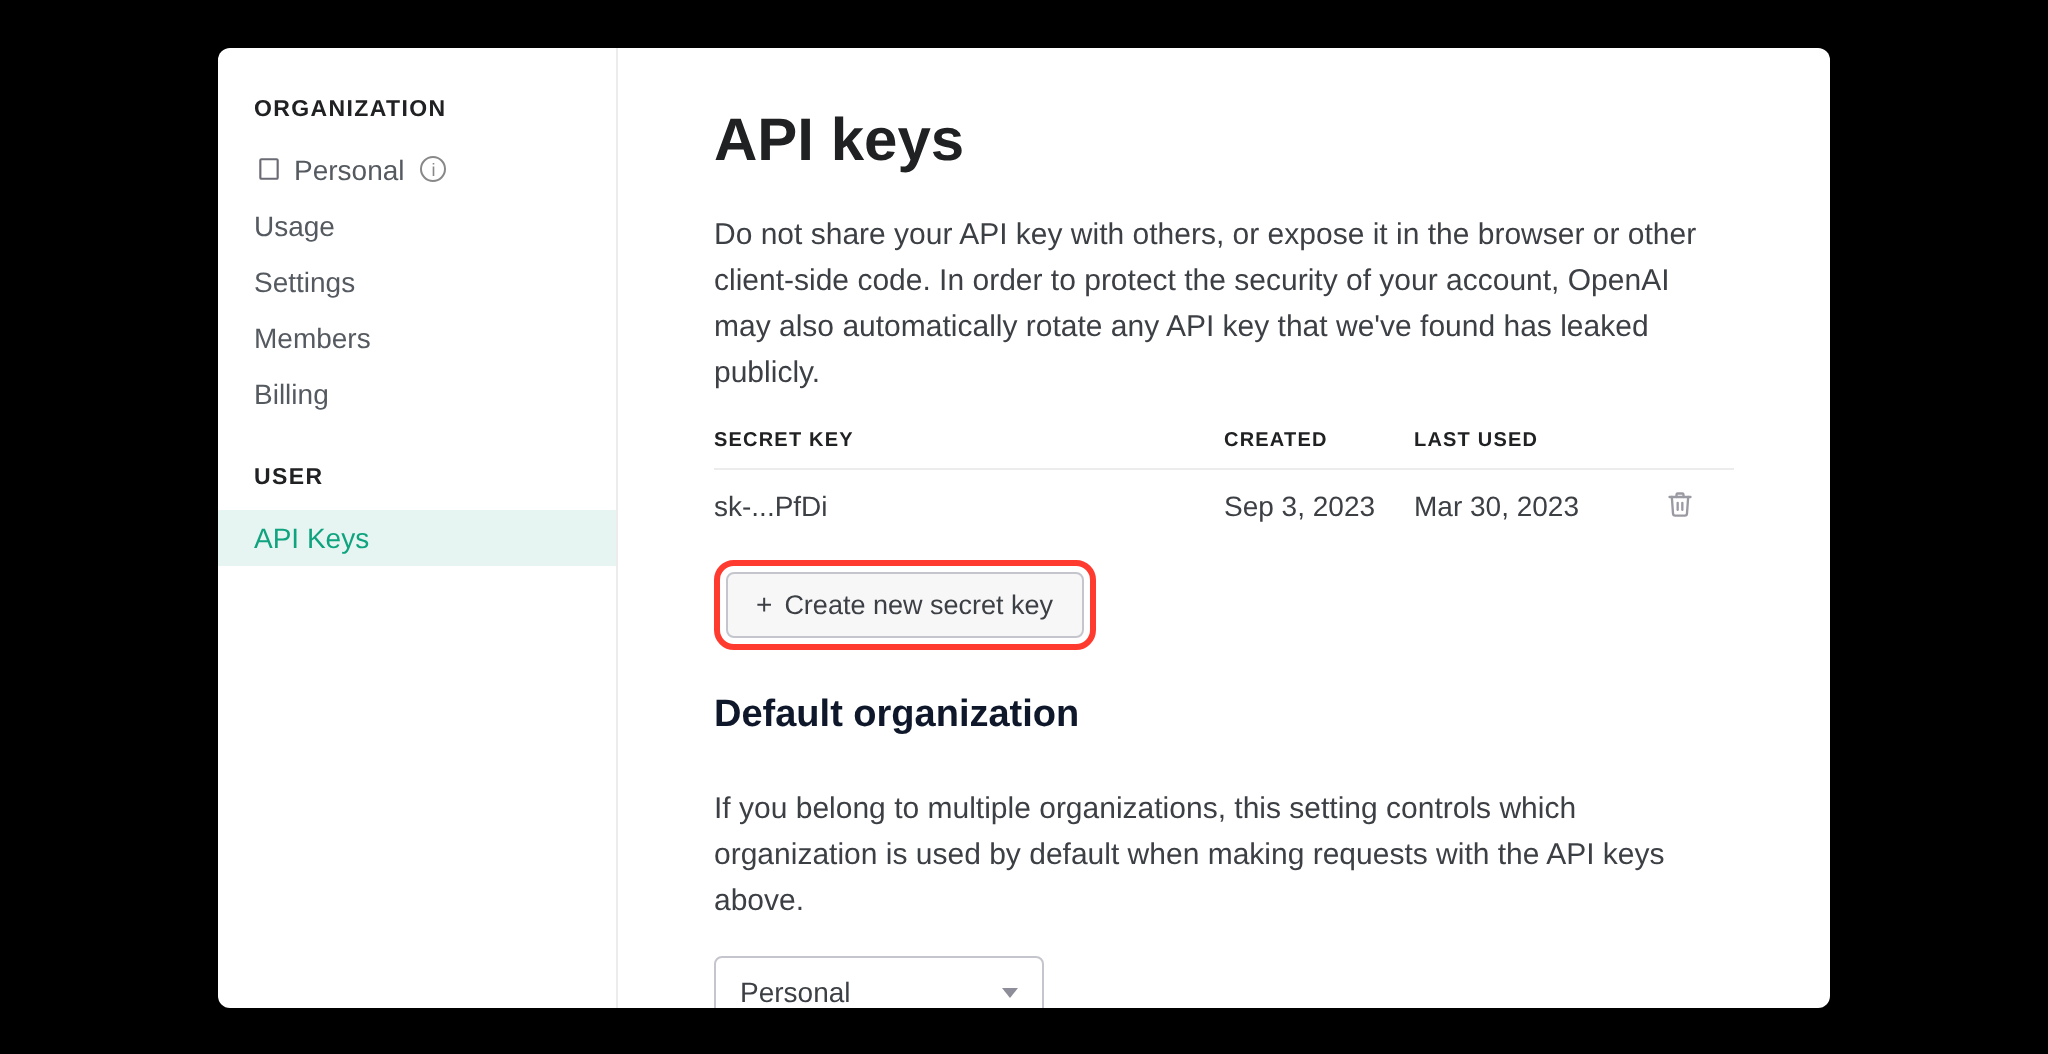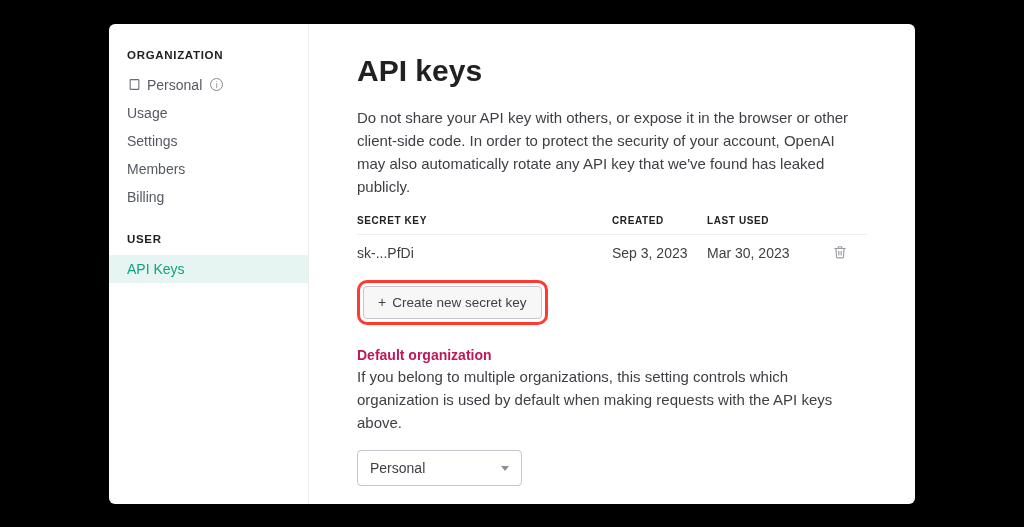--- a/index.html
+++ b/index.html
@@ -124,24 +124,24 @@
       border: 1px solid #c5c5cd;
       background: #f7f7f8;
       color: #3c3f44;
       font-size: 13.5px;
       padding: 8px 14px;
       border-radius: 4px;
       cursor: pointer;
     }
     .plus { font-size: 14px; line-height: 1; }
     .section-title {
-      font-size: 14px;
-      font-weight: 700;
-      color: #be185d;
-      margin-bottom: 2px;
+      font-size: 19px;
+      font-weight: 700;
+      color: #0f172a;
+      margin-bottom: 24px;
     }
     .select-box {
       display: inline-flex;
       align-items: center;
       justify-content: space-between;
       border: 1px solid #c5c5cd;
       border-radius: 4px;
       padding: 9px 12px;
       width: 165px;
       font-size: 14px;

